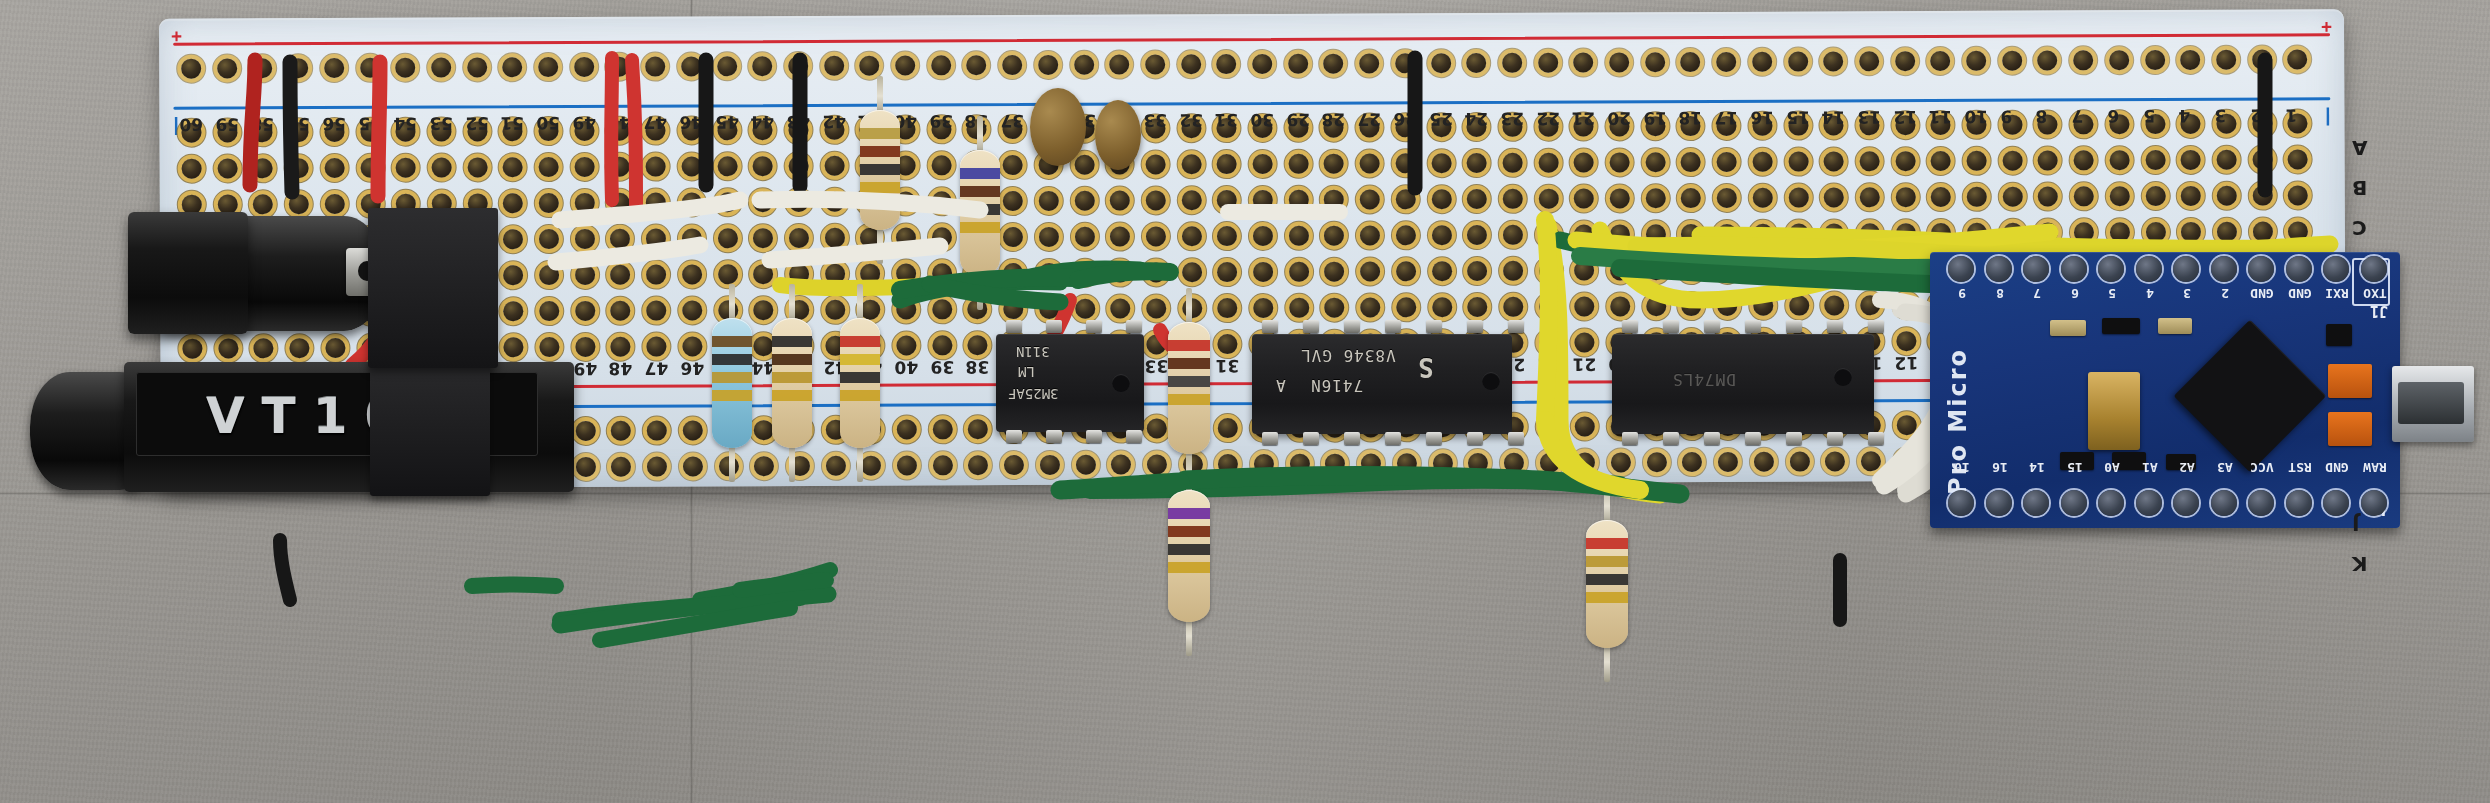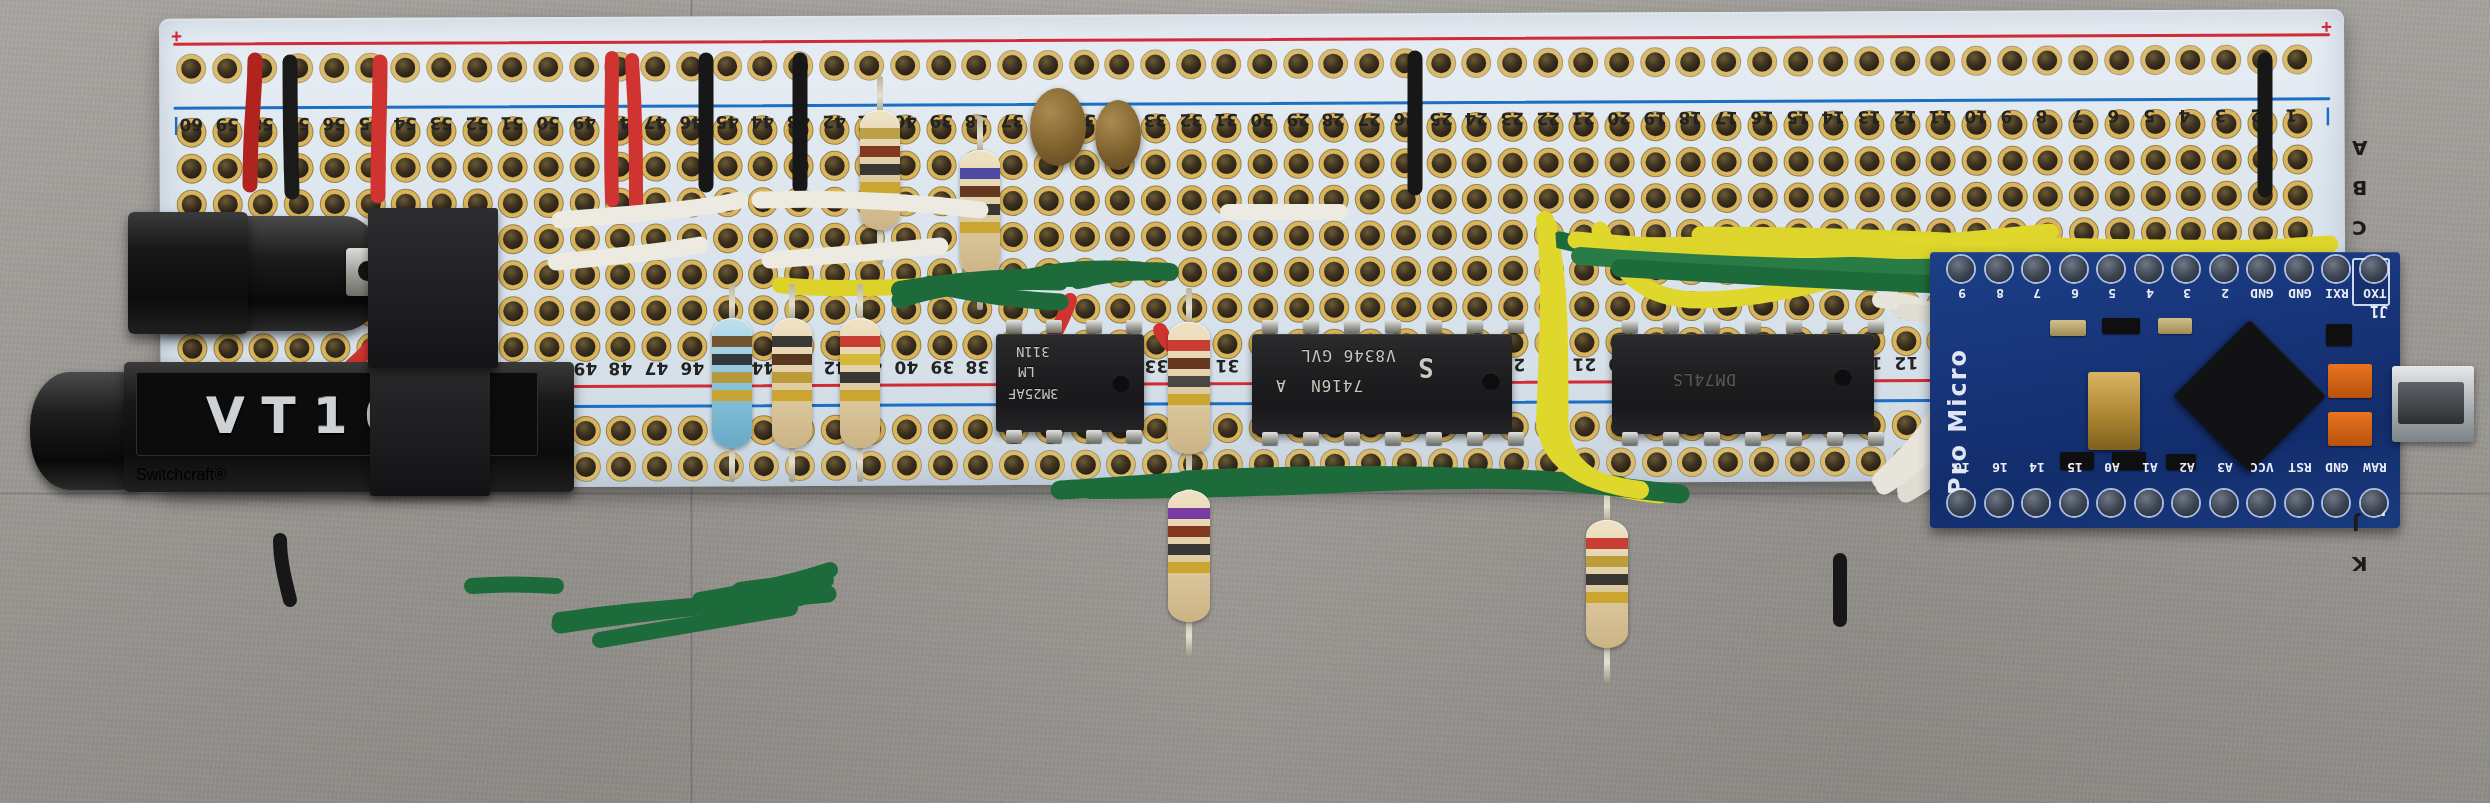--- a/index.html
+++ b/index.html
@@ -916,22 +916,20 @@
   <div style="position:absolute;left:346px;top:248px;width:46px;height:48px;border-radius:4px;
               background:linear-gradient(180deg,#dcdcd8,#9a9a95 55%,#6f6f6a);
               box-shadow:0 2px 4px rgba(0,0,0,.45);"></div>
   <div style="position:absolute;left:358px;top:261px;width:18px;height:20px;border-radius:50%;background:#131313;"></div>
 
   <div class="jack-barrel" style="left:30px;top:372px;width:130px;height:118px;"></div>
   <div class="jack" style="left:124px;top:362px;width:450px;height:130px;"></div>
   <div class="plate" style="left:136px;top:372px;width:400px;height:82px;">
      <div class="vt" style="top:14px">VT100</div>
   </div>
-  <div class="plate sc" style="left:136px;top:458px;width:400px;height:34px;background:transparent;border:none;
-              line-height:34px;">Switchcraft®</div>
 
   <div style="position:absolute;left:370px;top:360px;width:120px;height:136px;
               background:linear-gradient(180deg,#2a2a2c,#131315);border-radius:3px;
               box-shadow:0 4px 8px rgba(0,0,0,.45);"></div>
   <div style="position:absolute;left:368px;top:208px;width:130px;height:160px;
               background:linear-gradient(180deg,#2d2d2f,#141416);border-radius:3px;
               box-shadow:0 4px 8px rgba(0,0,0,.45);"></div>
 
   <div class="pins" style="left:1006px;top:320px;gap:24px;">
      <div class="pin"></div>

